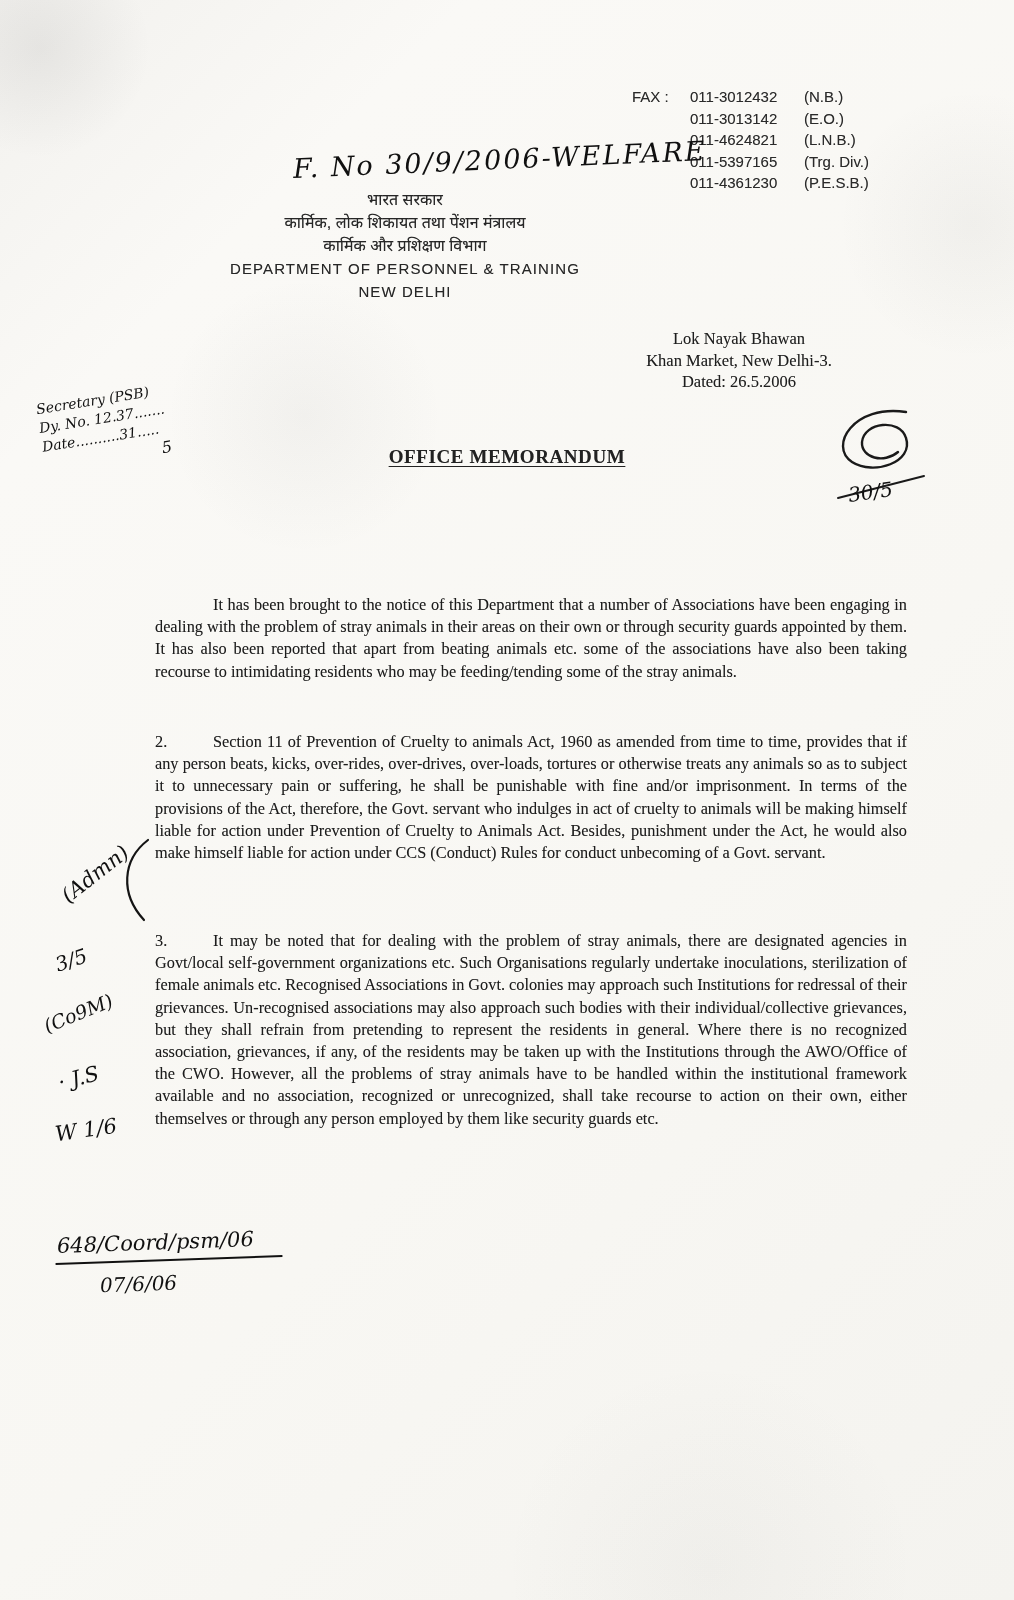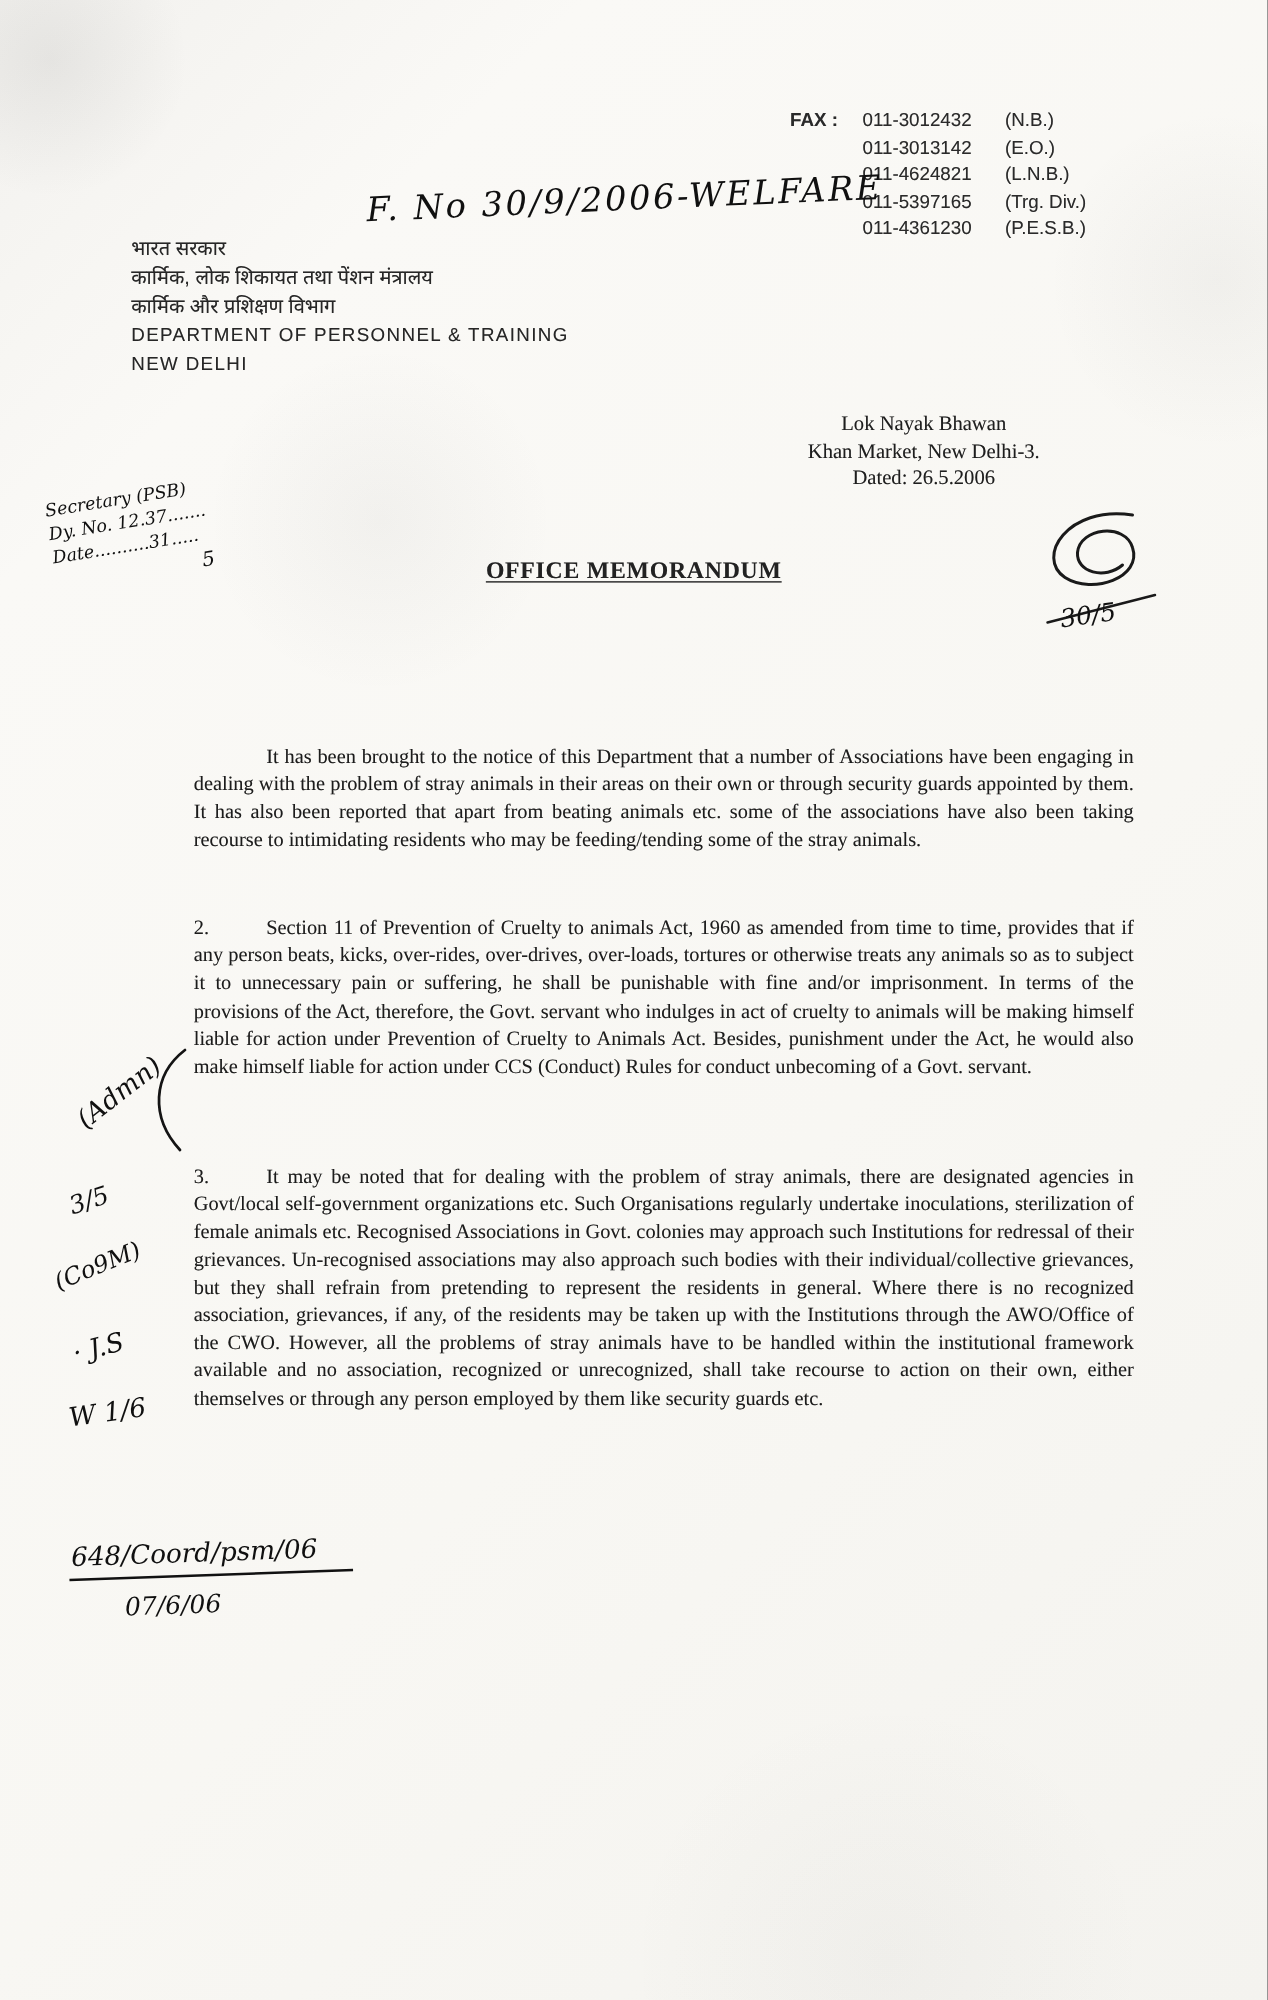--- a/index.html
+++ b/index.html
@@ -22,31 +22,31 @@
   .serif { font-family:"Liberation Serif", serif; }
   .hand {
     font-family:"DejaVu Serif", serif;
     font-style:italic;
     color:#101010;
   }
 
   
   .fax-block { position:absolute; left:632px; top:86px; font-size:15px; line-height:21.5px; color:#2a2a2a; }
   .fax-row { display:grid; grid-template-columns:52px 108px auto; column-gap:6px; }
-  .fax-label { white-space:nowrap;font-weight:bold; }
+  .fax-label { white-space:nowrap; }
 
   
   .file-number {
     position:absolute; left:293px; top:144px;
     font-size:27px; letter-spacing:2px;
     transform:rotate(-2.5deg);
   }
 
   
-  .org-block { position:absolute; left:105px; top:188px; width:600px; text-align:left; color:#262626; }
+  .org-block { position:absolute; left:105px; top:188px; width:600px; text-align:center; color:#262626; }
   .org-hi { font-size:16px; line-height:23px; }
   .org-en { font-size:15px; line-height:23px; letter-spacing:1.1px; }
 
   
   .address-block { position:absolute; left:600px; top:328px; width:278px; text-align:center; font-size:16.5px; line-height:21.5px; color:#1e1e1e; }
 
   
   .stamp { position:absolute; left:40px; top:390px; transform:rotate(-9deg); font-size:14px; line-height:19px; }
   .stamp-line4 { margin-left:118px; font-size:16px; }
 

